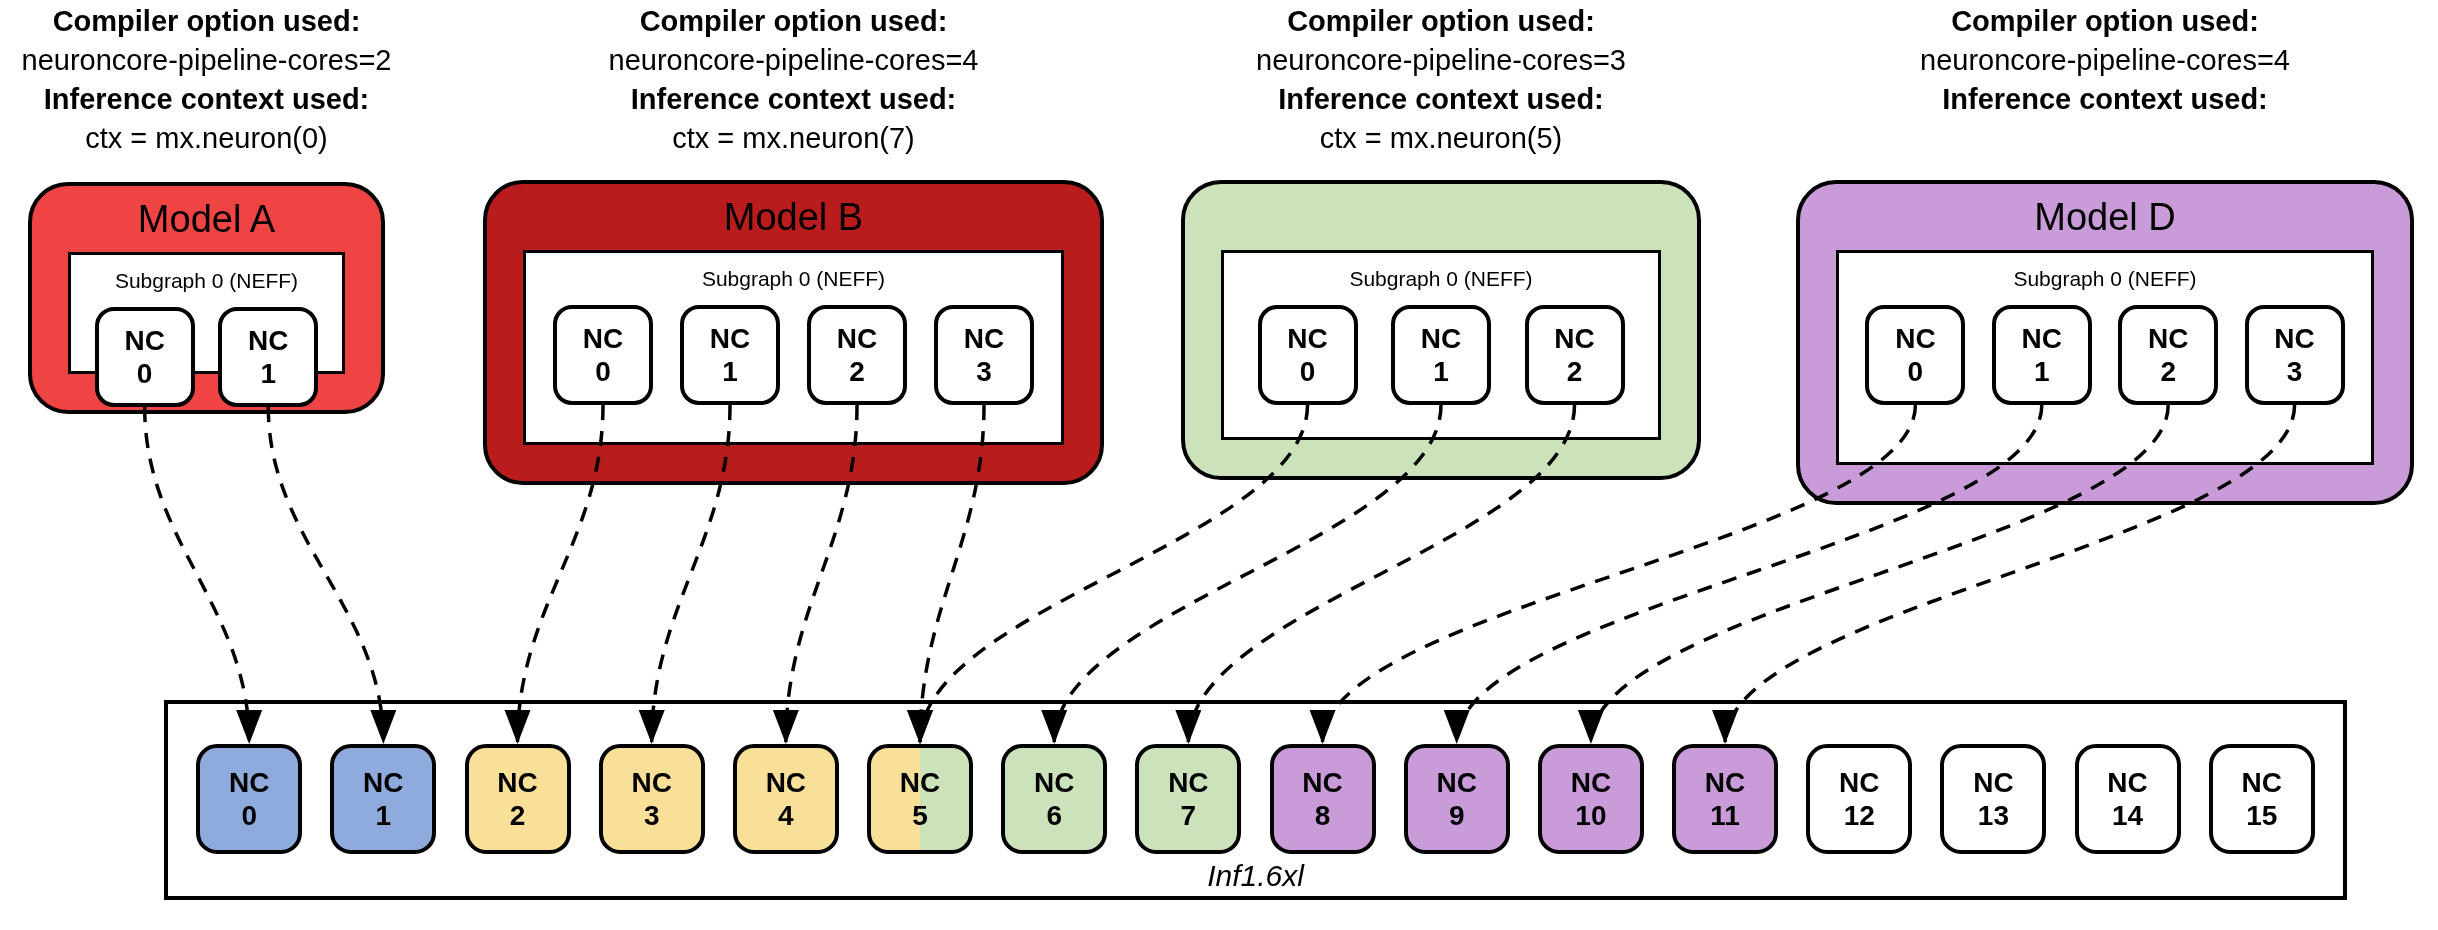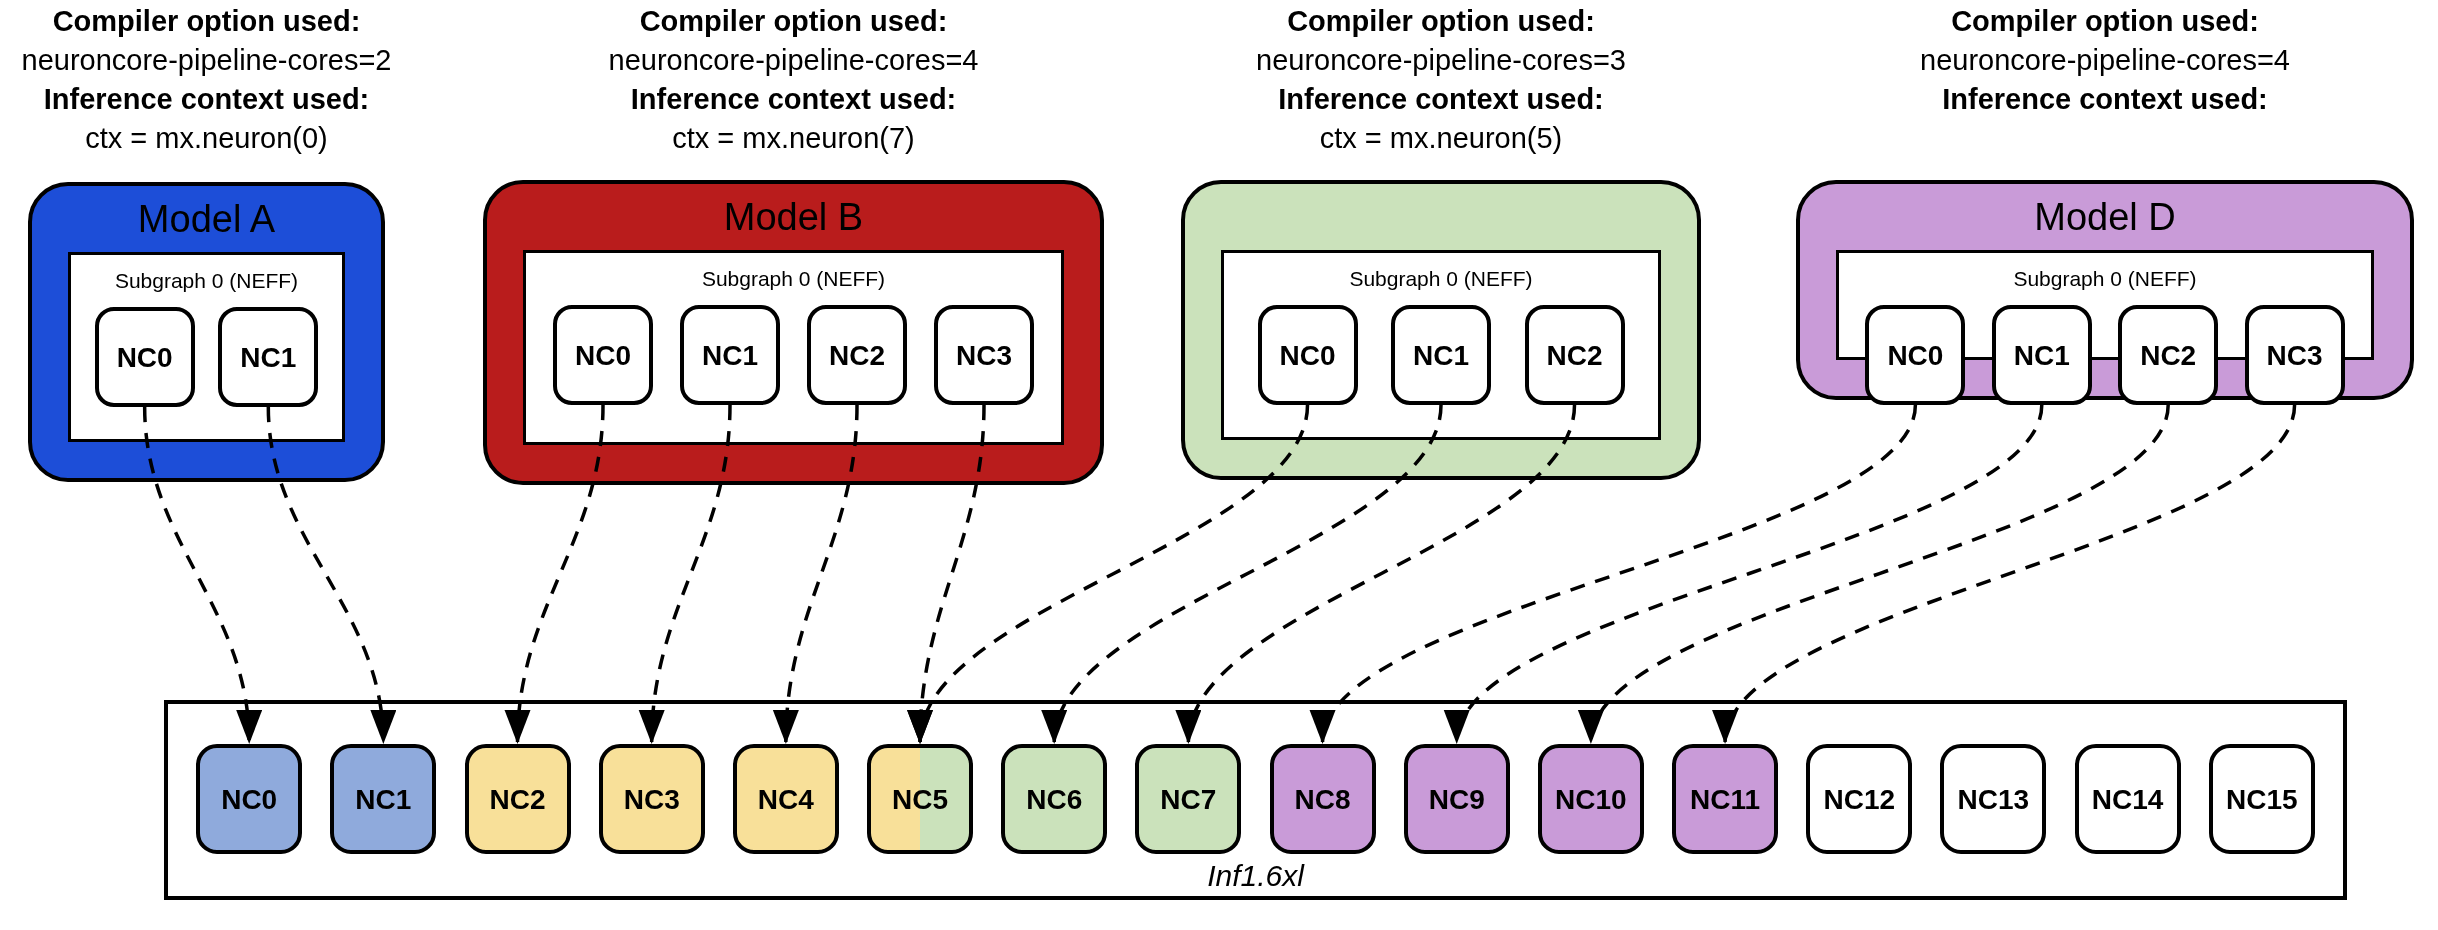--- a/index.html
+++ b/index.html
@@ -15,21 +15,21 @@
   }
   .model-title{text-align:center;font-size:38px;line-height:46px;margin-top:10px;}
   .subgraph-panel{
     position:absolute;left:36px;right:36px;top:66px;bottom:36px;background:#fff;
     border:3px solid #000;box-sizing:border-box;display:flex;flex-direction:column;
   }
   .subgraph-label{text-align:center;font-size:21px;line-height:48px;margin-top:2px;}
   .chips-row{flex:1;display:flex;justify-content:space-evenly;align-items:flex-start;margin-top:2px;}
   .chip{
     width:100px;height:100px;background:#fff;border:4px solid #000;border-radius:19px;
-    box-sizing:border-box;display:flex;flex-direction:row;justify-content:center;
+    box-sizing:border-box;display:flex;flex-direction:column;justify-content:center;
     align-items:center;font-weight:bold;font-size:28px;line-height:33px;text-align:center;
   }
   #instance-box{
     position:absolute;left:164px;top:700px;width:2183px;height:200px;
     border:4px solid #000;box-sizing:border-box;display:flex;flex-direction:column;background:#fff;
   }
   #instance-cores{display:flex;justify-content:space-evenly;margin-top:40px;}
   .inf-chip{width:106px;height:110px;border-radius:21px;}
   #instance-label{text-align:center;font-size:30px;line-height:40px;margin-top:2px;font-style:italic;}
   #overlay{position:absolute;left:0;top:0;pointer-events:none;}
@@ -57,21 +57,21 @@
     <div class="hl bold">Inference context used:</div>
     <div class="hl">ctx = mx.neuron(5)</div>
   </div>
       <div class="model-header" style="left: 1785px;">
     <div class="hl bold">Compiler option used:</div>
     <div class="hl">neuroncore-pipeline-cores=4</div>
     <div class="hl bold">Inference context used:</div>
   </div>
     </div>
   <div id="models-layer">
-      <div class="model-box" style="left: 28px; top: 182px; width: 357px; height: 300px; background: #1d4ed8;">
+      <div class="model-box" style="left: 28px; top: 182px; width: 357px; height: 232px; background: #ef4444;">
     <div class="model-title">Model A</div>
     <div class="subgraph-panel">
       <div class="subgraph-label">Subgraph 0 (NEFF)</div>
       <div class="chips-row">
             <div class="chip">
     <div class="chip-top">NC</div>
     <div class="chip-num">0</div>
   </div>
             <div class="chip">
     <div class="chip-top">NC</div>
@@ -116,21 +116,21 @@
     <div class="chip-top">NC</div>
     <div class="chip-num">1</div>
   </div>
             <div class="chip">
     <div class="chip-top">NC</div>
     <div class="chip-num">2</div>
   </div>
           </div>
     </div>
   </div>
-      <div class="model-box" style="left: 1796px; top: 180px; width: 618px; height: 220px; background: rgb(201, 155, 216);">
+      <div class="model-box" style="left: 1796px; top: 180px; width: 618px; height: 325px; background: rgb(201, 155, 216);">
     <div class="model-title">Model D</div>
     <div class="subgraph-panel">
       <div class="subgraph-label">Subgraph 0 (NEFF)</div>
       <div class="chips-row">
             <div class="chip">
     <div class="chip-top">NC</div>
     <div class="chip-num">0</div>
   </div>
             <div class="chip">
     <div class="chip-top">NC</div>

